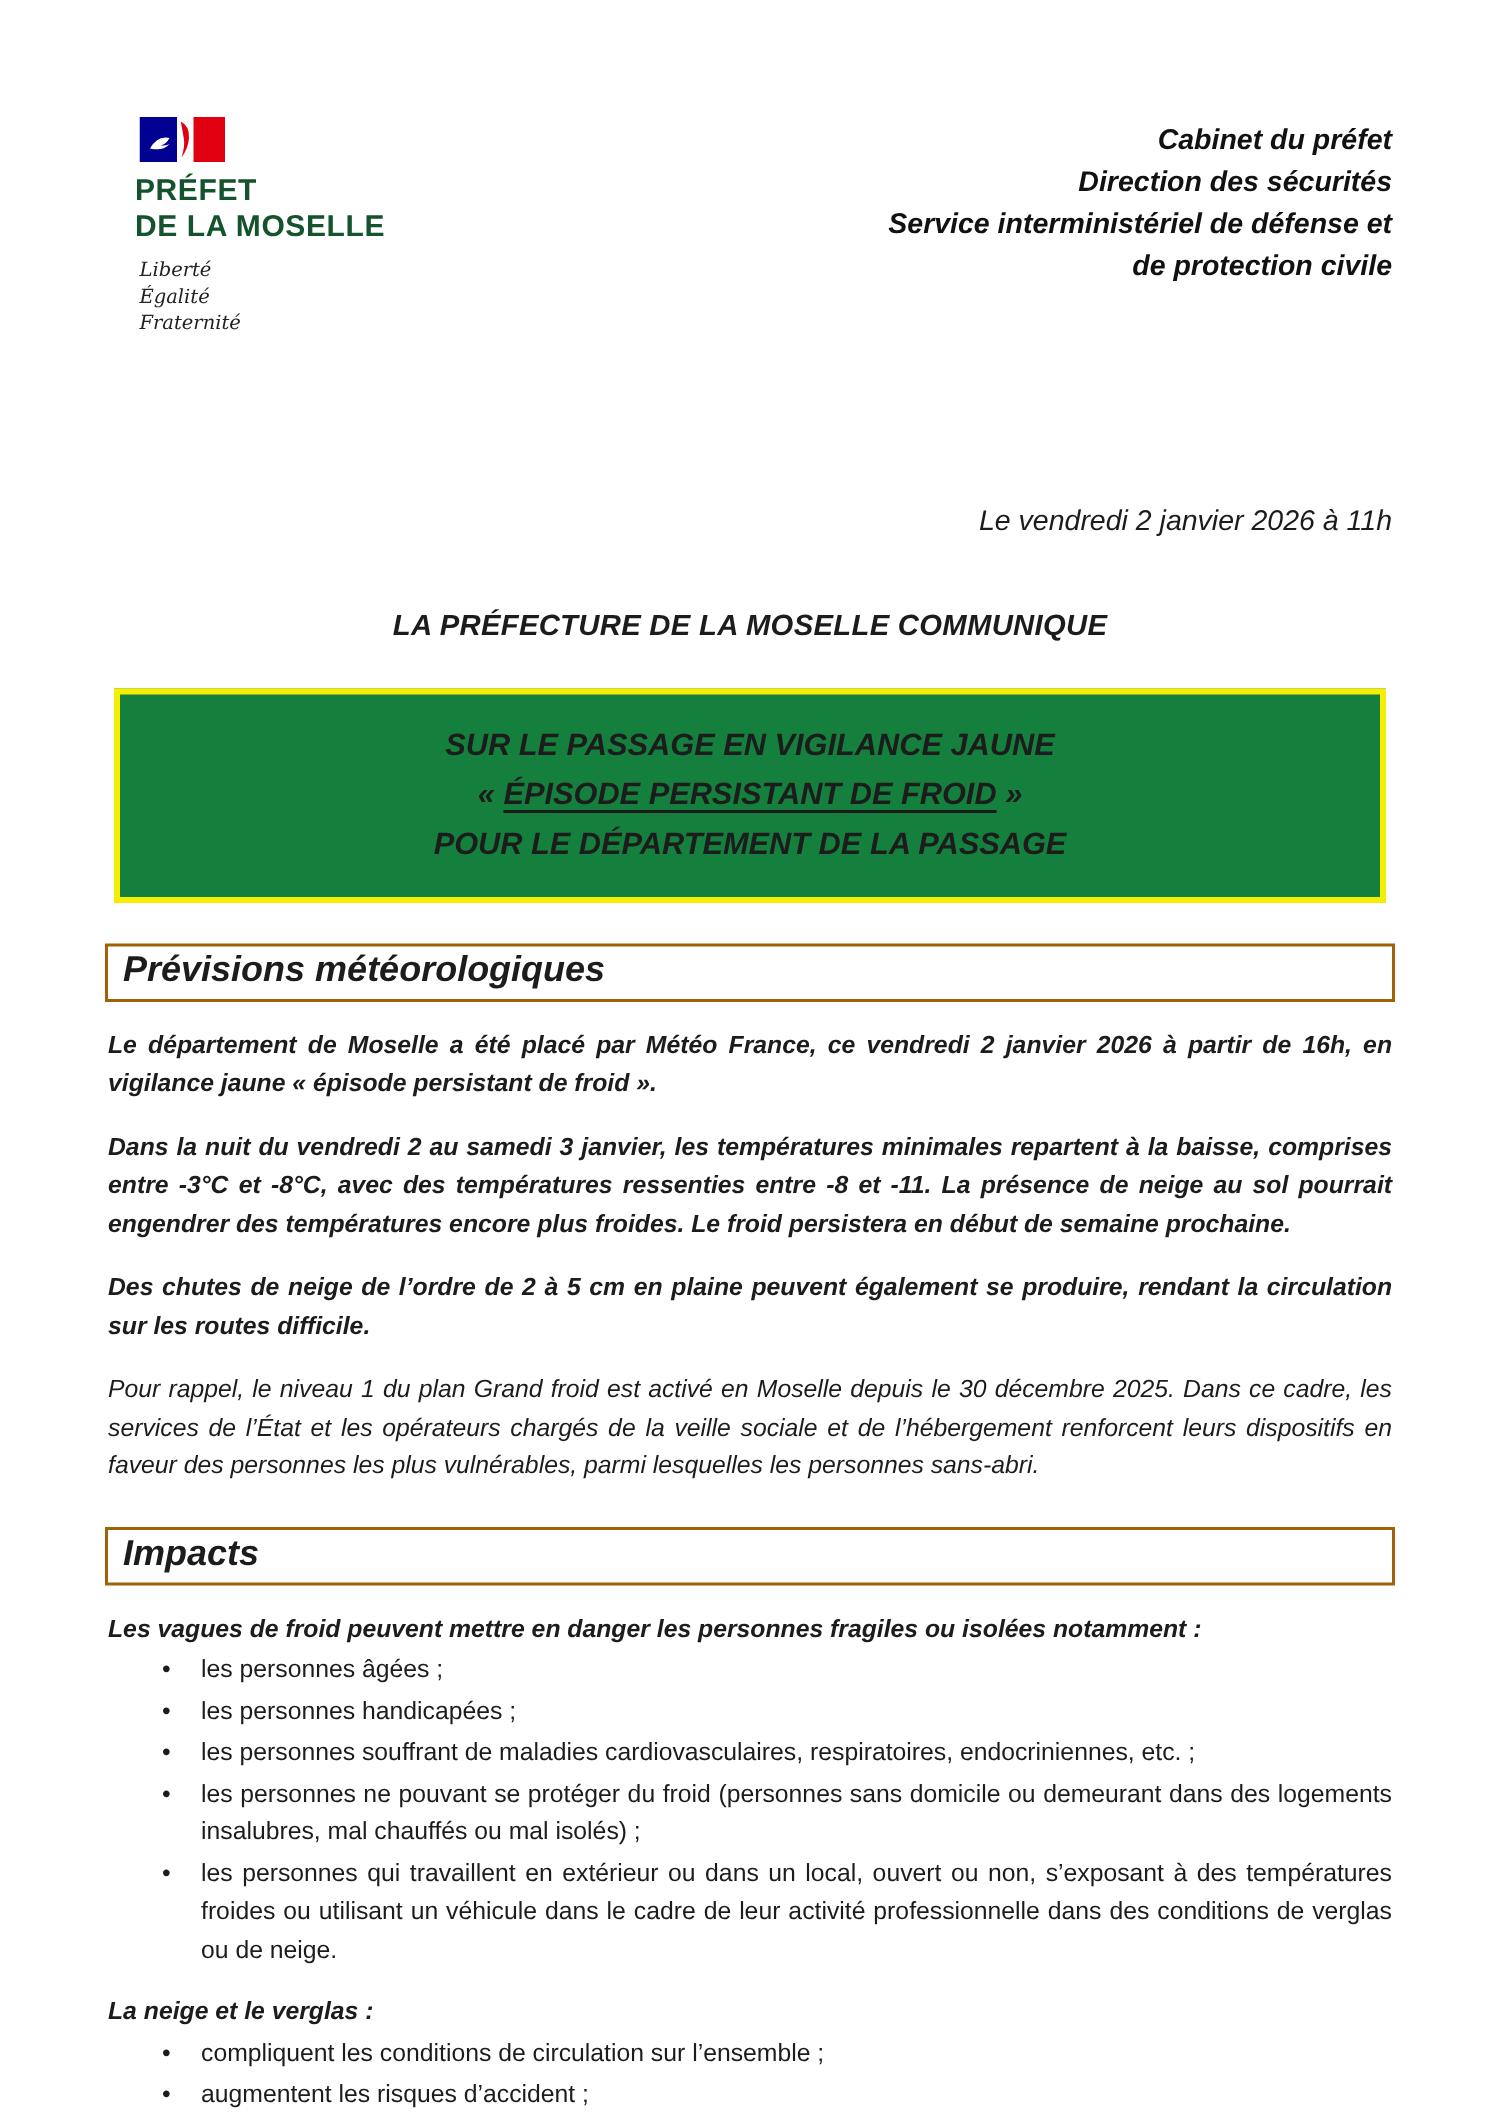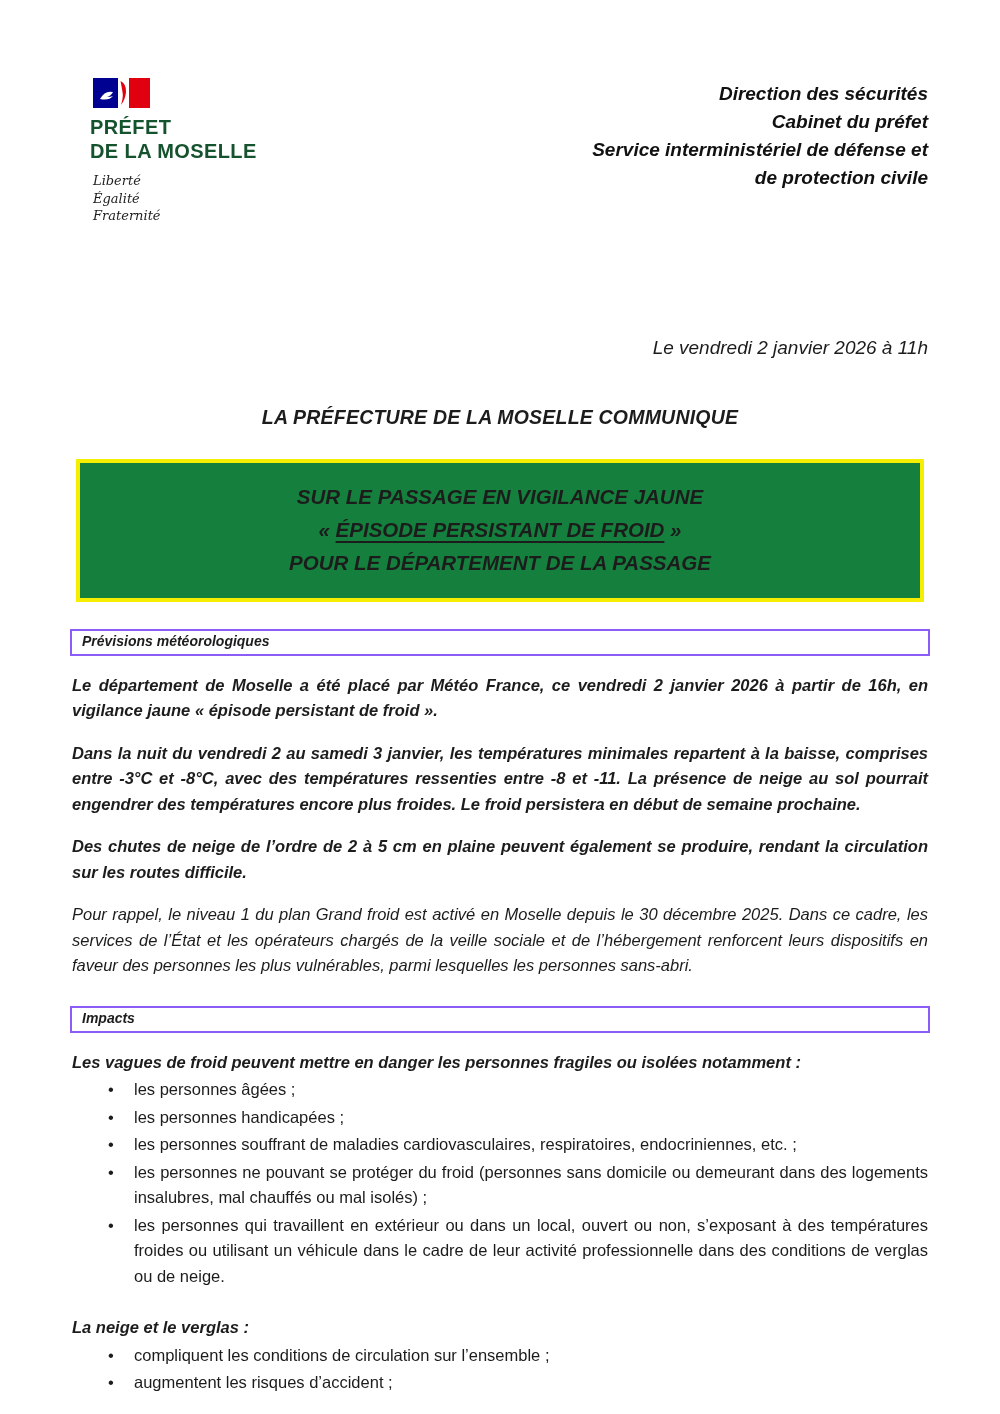--- a/index.html
+++ b/index.html
@@ -22,22 +22,22 @@
   
   .date-line { margin-top:112px; padding-right:72px; text-align:right;
                font-weight:normal; font-style:italic; font-size:19px; }
   .communique-title { margin-top:47px; text-align:center; font-weight:bold;
                       font-style:italic; font-size:19.5px; letter-spacing:0.2px; }
   .alert-box { margin:30px 76px 0; border:4px solid #f6ee00; background:#15803d;
                text-align:center; font-weight:bold; font-style:italic;
                font-size:20.5px; line-height:33px; padding:17px 10px 19px; }
   .alert-box .u { text-decoration:underline; text-underline-offset:4px; }
   
-  .section-box { margin:27px 70px 0; border:2px solid #8b5cf6;
-                 font-weight:bold; font-style:italic; font-size:14px;
+  .section-box { margin:27px 70px 0; border:2px solid #a16207;
+                 font-weight:bold; font-style:italic; font-size:24px;
                  padding:2px 10px 5px; background:#fff; }
   .para { margin:17px 72px 0; text-align:justify; font-style:italic;
           font-weight:bold; font-size:16.5px; line-height:25.5px; }
   .para.regular { font-weight:normal; }
   .lead { margin:17px 72px 0; font-weight:bold; font-style:italic; font-size:16.5px; line-height:25.5px; }
   ul.bullets { margin:2px 72px 0; list-style:none; }
   ul.bullets li { position:relative; padding-left:62px; font-size:16.5px;
                   line-height:25.5px; margin-top:2px; text-align:justify; }
   ul.bullets li::before { content:"\2022"; position:absolute; left:36px; top:0; }
 </style>
@@ -59,22 +59,22 @@
         <div>PRÉFET</div>
         <div>DE LA MOSELLE</div>
       </div>
       <div class="motto">
         <div>Liberté</div>
         <div>Égalité</div>
         <div>Fraternité</div>
       </div>
     </div>
     <div class="dept-block">
+      <div>Cabinet du préfet</div>
       <div>Direction des sécurités</div>
-      <div>Cabinet du préfet</div>
       <div>Service interministériel de défense et</div>
       <div>de protection civile</div>
     </div>
   </div>
 
   <div class="date-line">Le vendredi 2 janvier 2026 à 11h</div>
 
   <div class="communique-title">LA PRÉFECTURE DE LA MOSELLE COMMUNIQUE</div>
 
   <div class="alert-box">
@@ -91,19 +91,19 @@
 
   <div class="section-box">Impacts</div>
   <p class="lead">Les vagues de froid peuvent mettre en danger les personnes fragiles ou isolées notamment :</p>
   <ul class="bullets">
     <li>les personnes âgées ;</li>
     <li>les personnes handicapées ;</li>
     <li>les personnes souffrant de maladies cardiovasculaires, respiratoires, endocriniennes, etc. ;</li>
     <li>les personnes ne pouvant se protéger du froid (personnes sans domicile ou demeurant dans des logements insalubres, mal chauffés ou mal isolés) ;</li>
     <li>les personnes qui travaillent en extérieur ou dans un local, ouvert ou non, s’exposant à des températures froides ou utilisant un véhicule dans le cadre de leur activité professionnelle dans des conditions de verglas ou de neige.</li>
   </ul>
-  <p class="lead" style="margin-top:26px;">La neige et le verglas :</p>
+  <p class="lead" style="margin-top:16px;">La neige et le verglas :</p>
   <ul class="bullets">
     <li>compliquent les conditions de circulation sur l’ensemble ;</li>
     <li>augmentent les risques d’accident ;</li>
   </ul>
 
 </div>
 
 </body></html>

